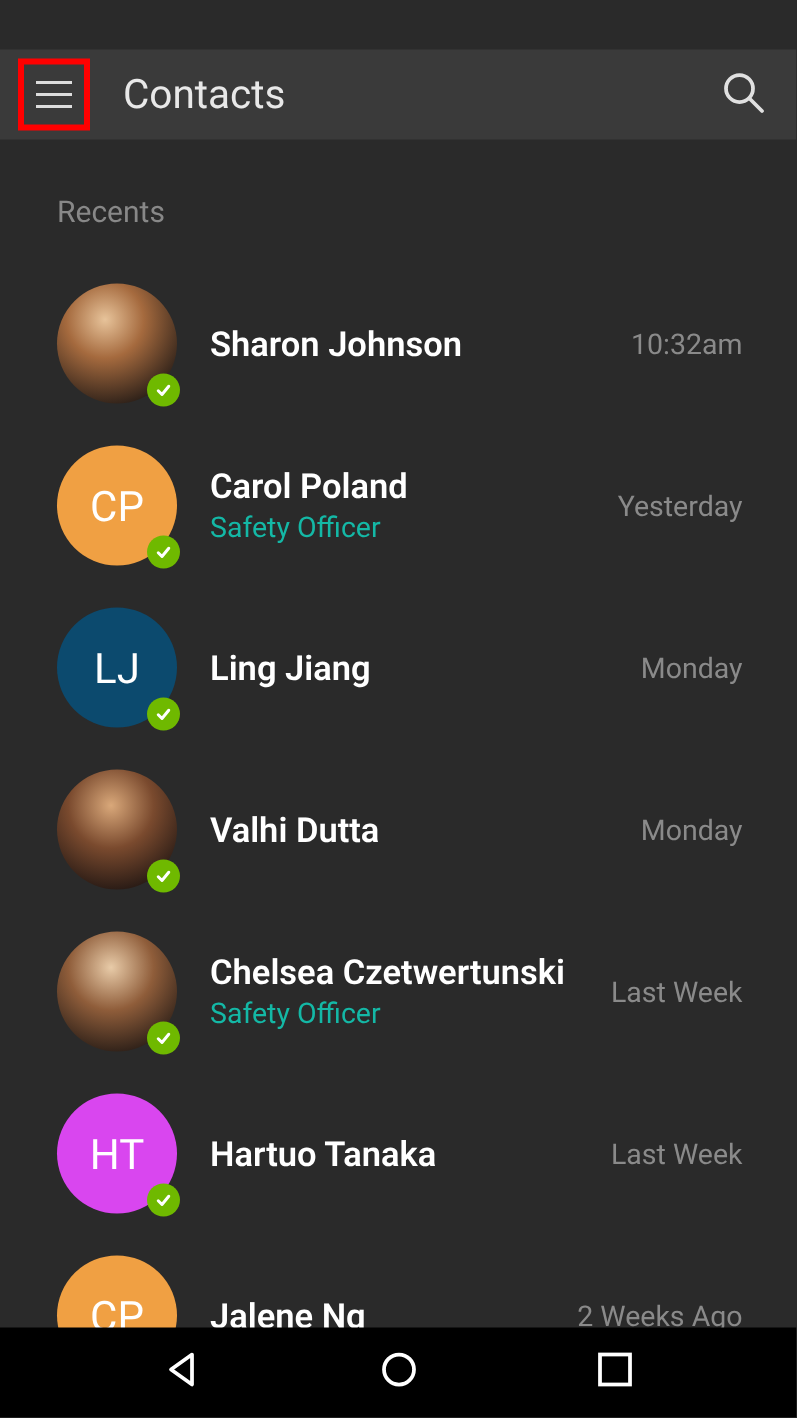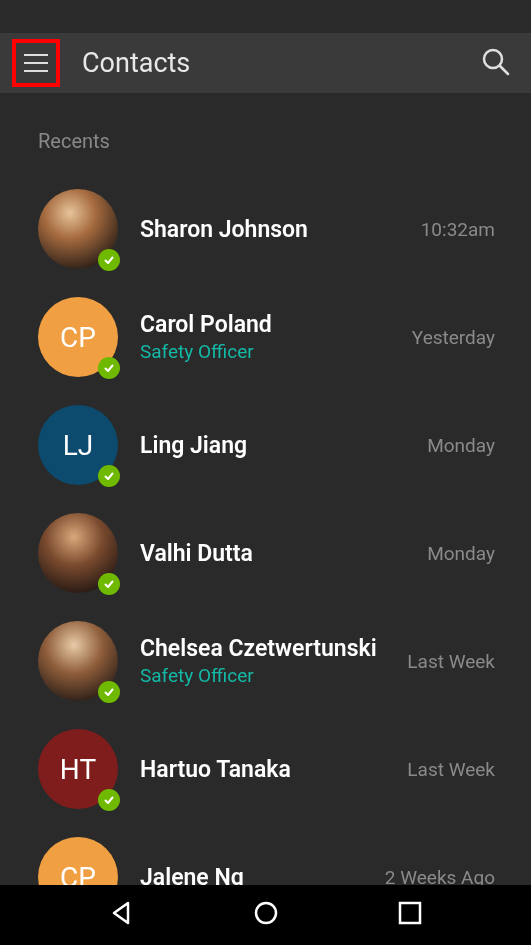--- a/index.html
+++ b/index.html
@@ -223,21 +223,21 @@
         </div>
       </div>
       <div class="text-col">
         <div class="name">Chelsea Czetwertunski</div>
         <div class="subtitle">Safety Officer</div>
       </div>
       <div class="time">Last Week</div>
     </div>
     <div class="row">
       <div class="avatar-wrap">
-        <div class="avatar" style="background: #7f1d1d;">HT</div>
+        <div class="avatar" style="background: #d946ef;">HT</div>
         <div class="presence">
           <svg width="12" height="12" viewBox="0 0 12 12">
             <path d="M2.5 6.5 L5 9 L9.5 3.5" stroke="#fff" stroke-width="2" fill="none" stroke-linecap="round" stroke-linejoin="round"></path>
           </svg>
         </div>
       </div>
       <div class="text-col">
         <div class="name">Hartuo Tanaka</div>
       </div>
       <div class="time">Last Week</div>

